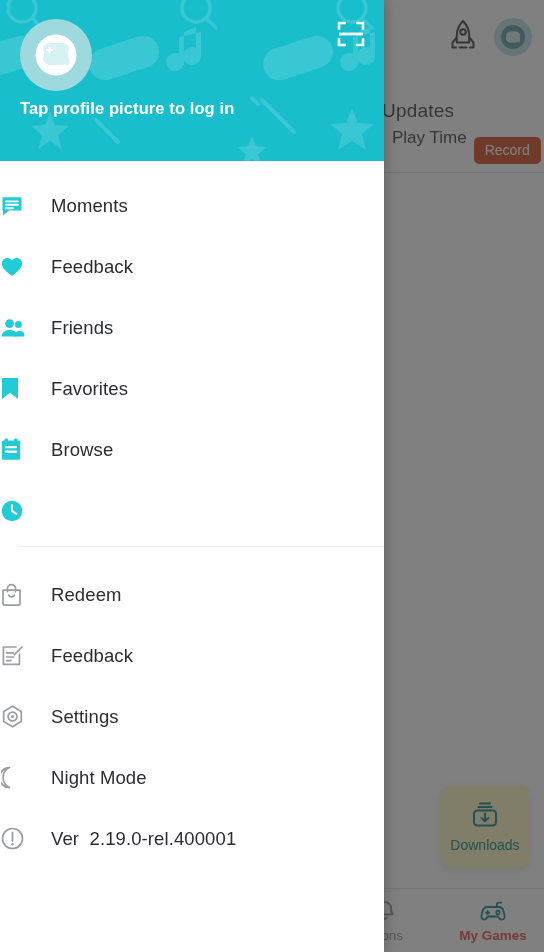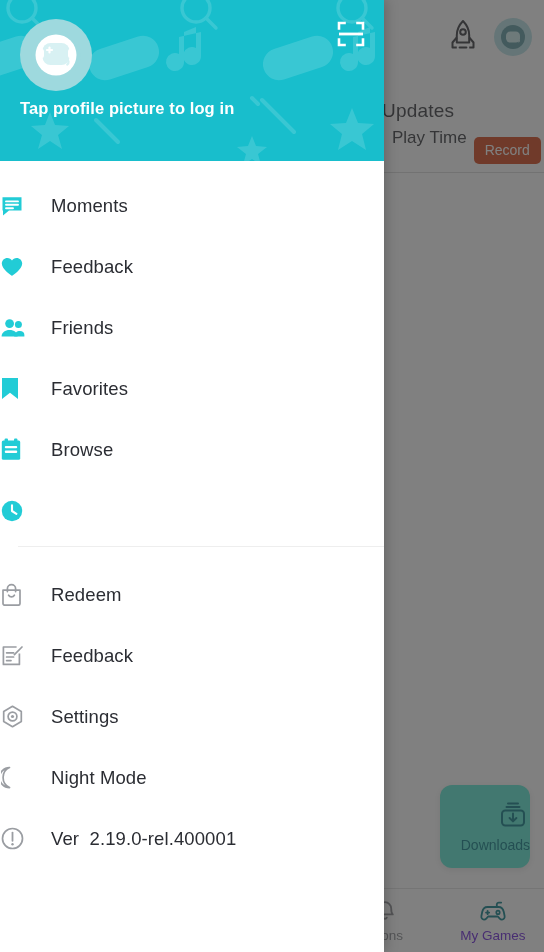--- a/index.html
+++ b/index.html
@@ -30,39 +30,39 @@
   }
   .bg-playtime-label { font-size:17px; color:#3a3c40; white-space:nowrap; }
   .bg-record-badge {
     background:#d5491e; color:#ffffff; font-size:14px;
     padding:5px 11px 6px; border-radius:5px; white-space:nowrap;margin-top:9px;
   }
   .bg-divider-1 { position:absolute; left:384px; top:172px; width:160px; height:1px; background:#d9d9d9; }
 
   .bg-dl-card {
     position:absolute; left:440px; top:785px; width:90px; height:83px;
-    background:#5eead4; border-radius:12px;
-    display:flex; flex-direction:column; align-items:flex-end; justify-content:center; gap:7px;
+    background:#fef9c3; border-radius:12px;
+    display:flex; flex-direction:column; align-items:center; justify-content:center; gap:7px;
     box-shadow:0 2px 7px rgba(0,0,0,.10);
   }
   .bg-dl-label { font-size:14px; color:#0e7f88; }
 
   .bg-bottomnav {
     position:absolute; left:0; bottom:0; width:544px; height:64px;
     border-top:1px solid #e2e2e2; background:#fff;
     display:flex; align-items:center;
   }
   .bg-nav-item {
     position:absolute; display:flex; flex-direction:column;
     align-items:center; gap:5px; width:110px;
   }
   .bg-nav-item.notif { left:330px; top:10px; }
   .bg-nav-item.games { left:438px; top:10px; }
   .bg-nav-label { font-size:13.5px; color:#8b8d91; white-space:nowrap; }
-  .bg-nav-label.active { color:#6d28d9; }
+  .bg-nav-label.active { color:#ef4444;font-weight:bold; }
 
   
   .scrim { position:absolute; left:384px; top:0; width:160px; height:952px; background:rgba(50,50,50,.62); }
 
   
   .drawer {
     position:absolute; left:0; top:0; width:384px; height:952px;
     background:#ffffff; overflow:hidden;
     box-shadow:2px 0 12px rgba(0,0,0,.22);
   }

